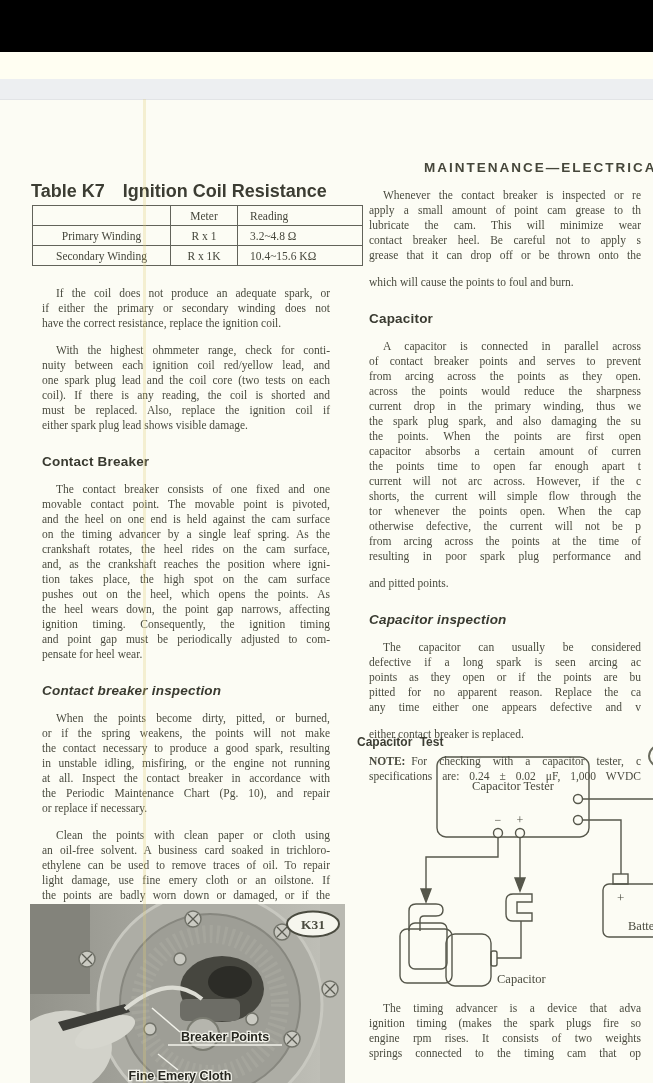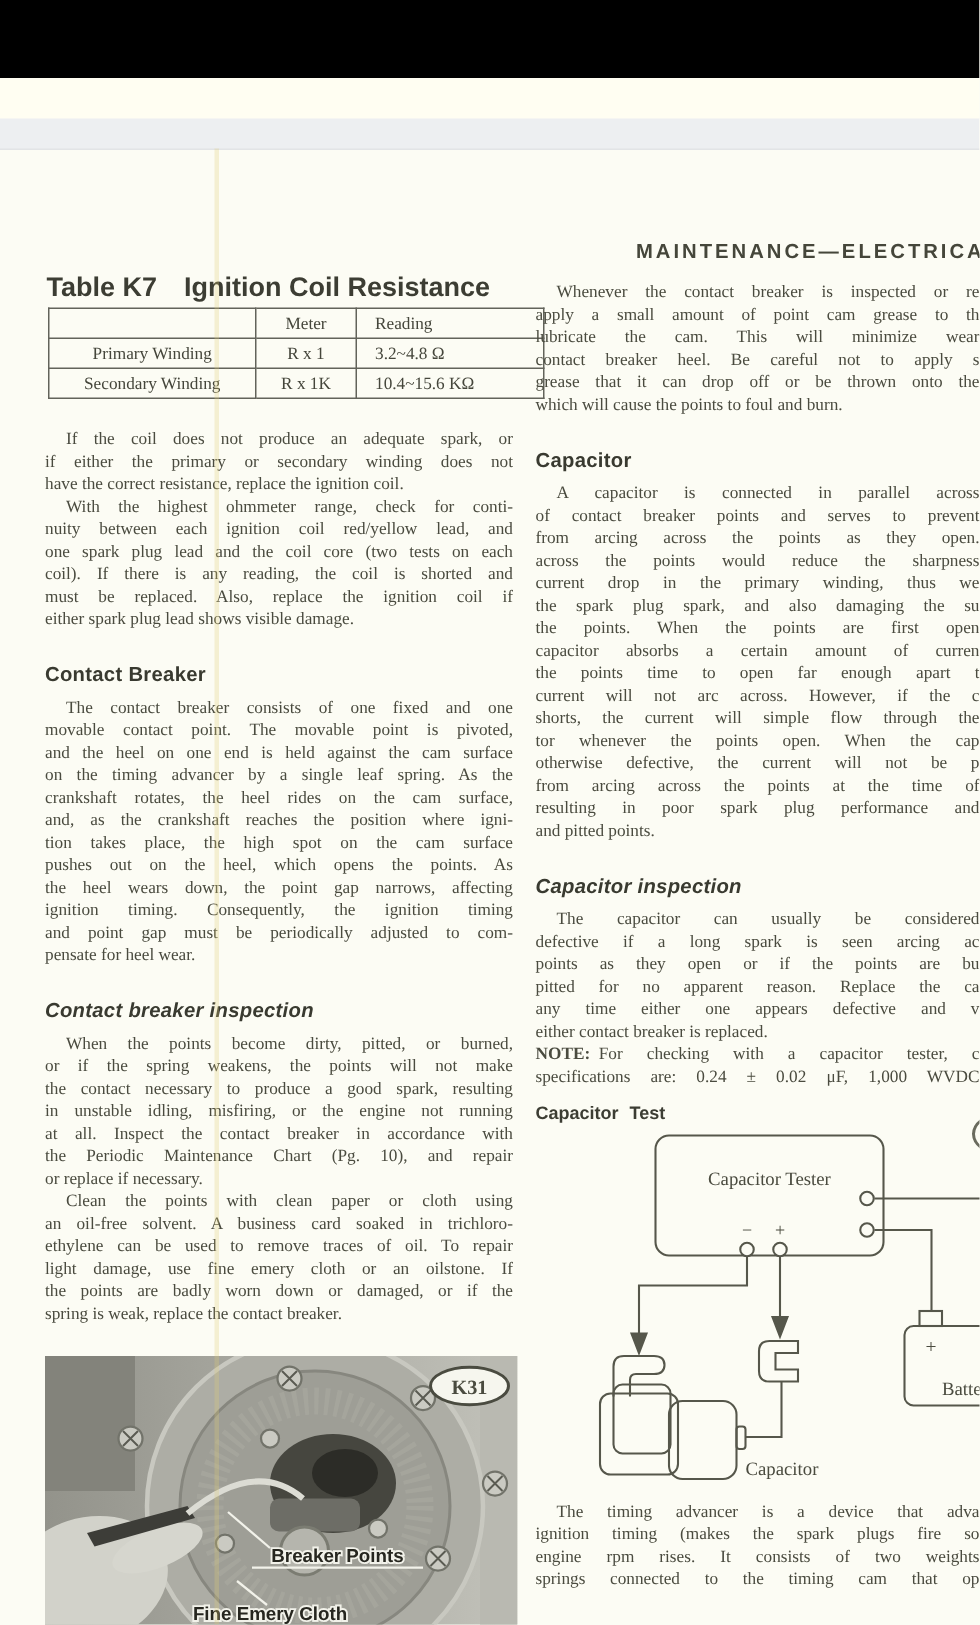--- a/index.html
+++ b/index.html
@@ -18,21 +18,21 @@
   #crease{left:143px;top:99px;width:3px;height:984px;background:rgba(222,206,120,.28);z-index:6;}
 
   
   .tline{
     height:15px;line-height:15px;font-size:11.5px;
     text-align:justify;text-align-last:justify;
     white-space:normal;overflow:visible;
   }
   .tline.ind{padding-left:14px;}
   .tline.last{text-align-last:left;}
-  .blk{margin:0;}
+  .blk{margin:12px;}
   .blk.h2 .tline,.blk.h3i .tline{
     text-align:left;text-align-last:left;height:17px;line-height:17px;
     font-family:"Liberation Sans", sans-serif;font-weight:bold;
     font-size:13.5px;color:#393a30;letter-spacing:.2px;
   }
   .blk.h3i .tline{font-style:italic;font-weight:600;}
   .blk.h2,.blk.h3i{margin-top:20px;margin-bottom:7px;}
   .blk:first-child{margin-top:0;}
   .blk.note .tline b{font-family:"Liberation Serif", serif;}
 

